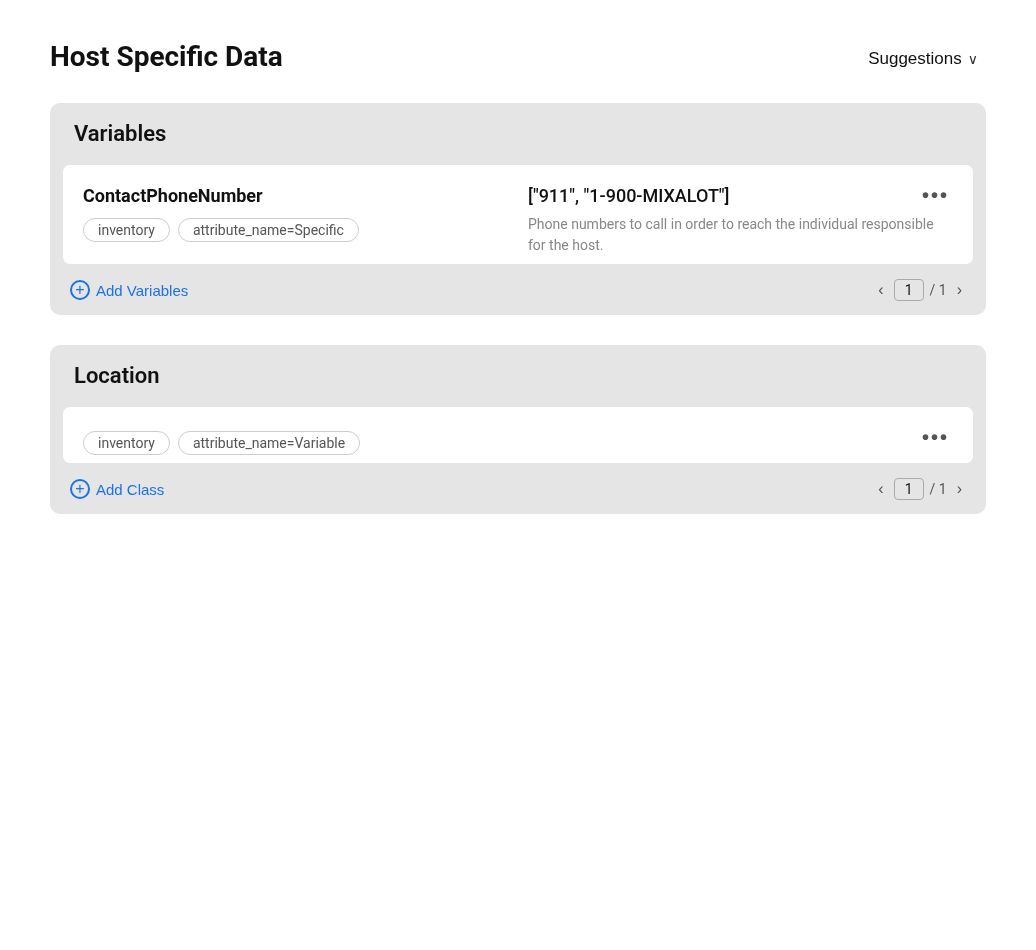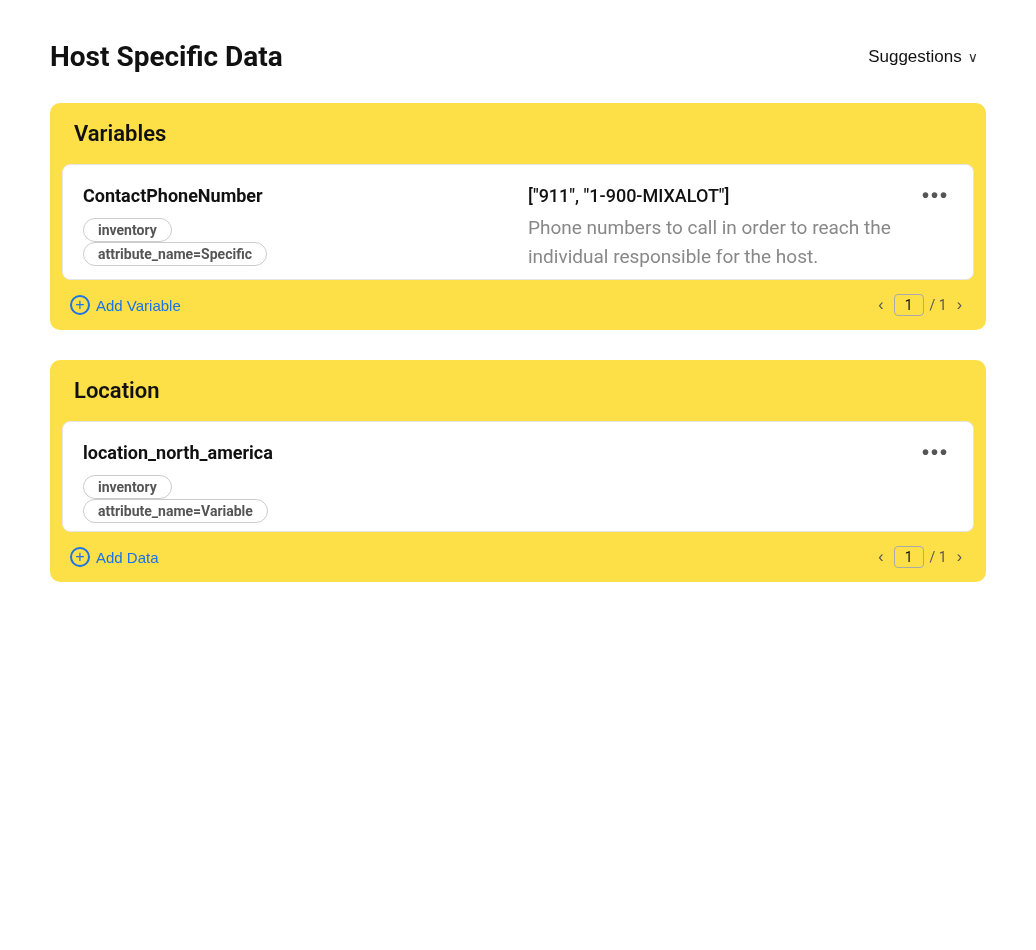--- a/index.html
+++ b/index.html
@@ -12,21 +12,21 @@
       font-family: -apple-system, BlinkMacSystemFont, 'Segoe UI', Roboto, Helvetica, Arial, sans-serif;
       background: #ffffff;
       color: #1a1a1a;
       width: 1036px;
       min-height: 950px;
       padding: 40px 50px;
     }
 
     .page-header {
       display: flex;
-      align-items: center;
+      align-items: flex-end;
       justify-content: space-between;
       margin-bottom: 30px;
     }
 
     .page-title {
       font-size: 28px;
       font-weight: 700;
       color: #111;
     }
 
@@ -43,21 +43,21 @@
       padding: 4px 8px;
       margin-left: 48px;
     }
 
     .suggestions-btn .chevron {
       font-size: 14px;
       color: #333;
     }
 
     .section-card {
-      background: #fde047;
+      background: #e5e5e5;
       border-radius: 10px;
       margin-bottom: 30px;
       overflow: hidden;
     }
 
     .section-header {
       padding: 18px 24px;
       font-size: 22px;
       font-weight: 600;
       color: #111;
@@ -94,31 +94,30 @@
     }
 
     .item-value {
       font-size: 18px;
       font-weight: 500;
       color: #111;
       margin-bottom: 8px;
     }
 
     .item-description {
-      font-size: 19px;
+      font-size: 14px;
       color: #888;
       line-height: 1.5;
     }
 
     .tags-row {
       display: flex;
-      flex-direction: column;
-      gap: 0;
+      flex-direction: row;
+      gap: 8px;
       margin-top: 4px;
-      font-weight: bold;
     }
 
     .tag {
       display: inline-flex;
       align-items: center;
       border: 1.5px solid #ccc;
       border-radius: 20px;
       padding: 3px 14px;
       font-size: 14px;
       color: #555;
@@ -233,55 +232,54 @@
           <button class="more-btn">•••</button>
         </div>
         <div class="item-description">Phone numbers to call in order to reach the individual responsible for the host.</div>
       </div>
     </div>
   </div>
 
   <div class="section-footer">
     <button class="add-btn">
       <span class="add-icon">+</span>
-      <span>Add Variable</span>
+      <span>Add Variables</span>
     </button>
     <div class="pagination">
       <button class="page-arrow">‹</button>
       <span class="page-num">1</span>
       <span class="total-pages">/ <span>1</span></span>
       <button class="page-arrow">›</button>
     </div>
   </div>
 </div>
 
 <div class="section-card">
   <div class="section-header">Location</div>
 
   <div class="item-card">
     <div class="item-top-row">
       <div class="item-left">
-        <div class="item-name">location_north_america</div>
         <div class="tags-row">
           <span class="tag">inventory</span>
           <span class="tag">attribute_name=Variable</span>
         </div>
       </div>
       <div class="item-right">
         <div style="display:flex; align-items:flex-start; justify-content: flex-end;">
           <button class="more-btn">•••</button>
         </div>
       </div>
     </div>
   </div>
 
   <div class="section-footer">
     <button class="add-btn">
       <span class="add-icon">+</span>
-      <span>Add Data</span>
+      <span>Add Class</span>
     </button>
     <div class="pagination">
       <button class="page-arrow">‹</button>
       <span class="page-num">1</span>
       <span class="total-pages">/ <span>1</span></span>
       <button class="page-arrow">›</button>
     </div>
   </div>
 </div>
 

